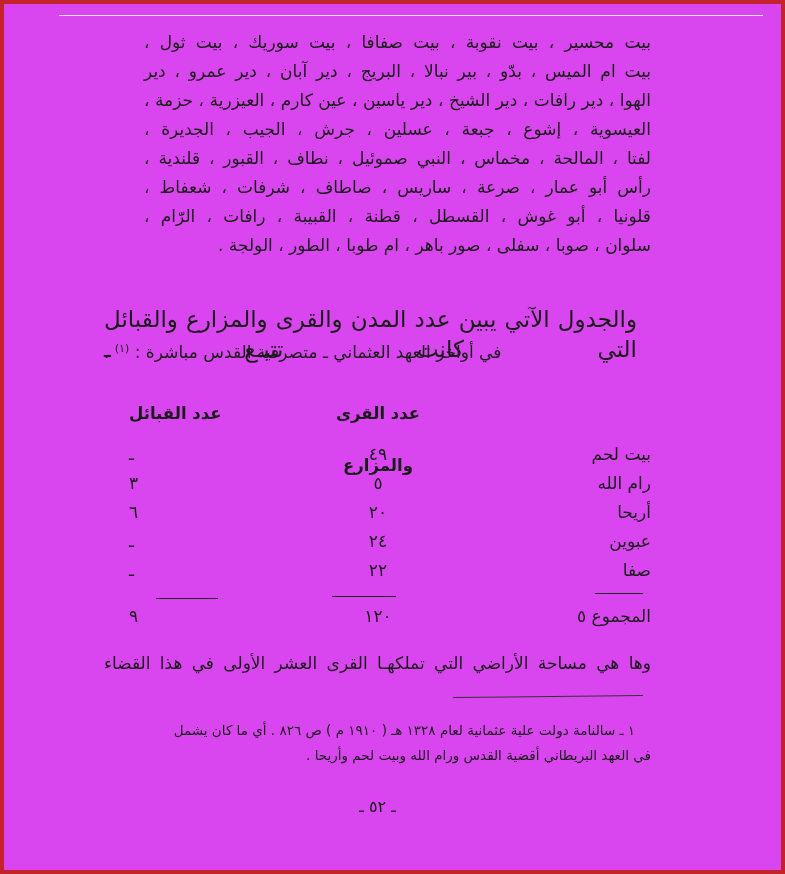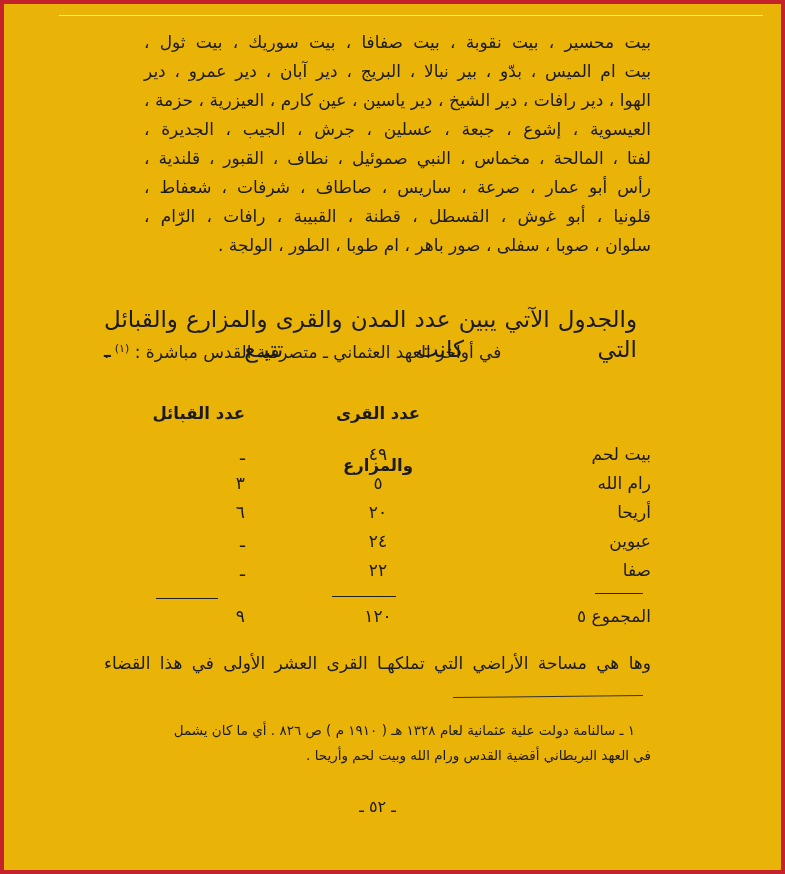--- a/index.html
+++ b/index.html
@@ -1,20 +1,20 @@
 <!DOCTYPE html>
 <html lang="ar" dir="rtl"><head>
 <meta charset="utf-8">
 <style>
   html,body{margin:0;padding:0;background:#ffffff;}
   .page{
     position:relative;
     width:785px;height:874px;
     box-sizing:border-box;
-    background:#eab308;
+    background:#d946ef;
     border:4px solid #c4232b;
     overflow:hidden;
     font-family:"DejaVu Sans","DejaVu Serif",sans-serif;
     color:#1b1b1b;
   }
   .scan-streak{
     position:absolute;top:11px;left:55px;right:18px;height:1px;
     background:#e3e3e3;
   }
   
@@ -42,21 +42,21 @@
     text-align:left;
   }
   sup.fn{font-size:11px;vertical-align:6px;letter-spacing:-0.5px;}
 
   
   .tbl{top:384px;position:absolute;left:100px;right:130px;}
   .trow{position:relative;height:29px;line-height:29px;font-size:17px;}
   .trow.header{height:52px;line-height:52px;font-weight:bold;font-size:16.5px;}
   .c-name{position:absolute;right:0;direction:rtl;white-space:nowrap;}
   .c-villages{position:absolute;left:210px;width:100px;text-align:center;direction:rtl;margin-left:14px;}
-  .c-tribes{position:absolute;left:41px;width:100px;text-align:right;direction:rtl;}
+  .c-tribes{position:absolute;left:25px;width:100px;text-align:left;direction:rtl;}
   .rules{position:relative;height:16px;}
   .rule{position:absolute;border-top:1.5px solid #222;height:0;}
   .rule.r-name{right:8px;width:48px;top:8px;}
   .rule.r-villages{left:228px;width:64px;top:11px;}
   .rule.r-tribes{left:52px;width:62px;top:13px;}
   .trow.total{height:30px;line-height:30px;}
 
   
   .closing{
     top:644px;height:30px;line-height:30px;font-size:17px;

